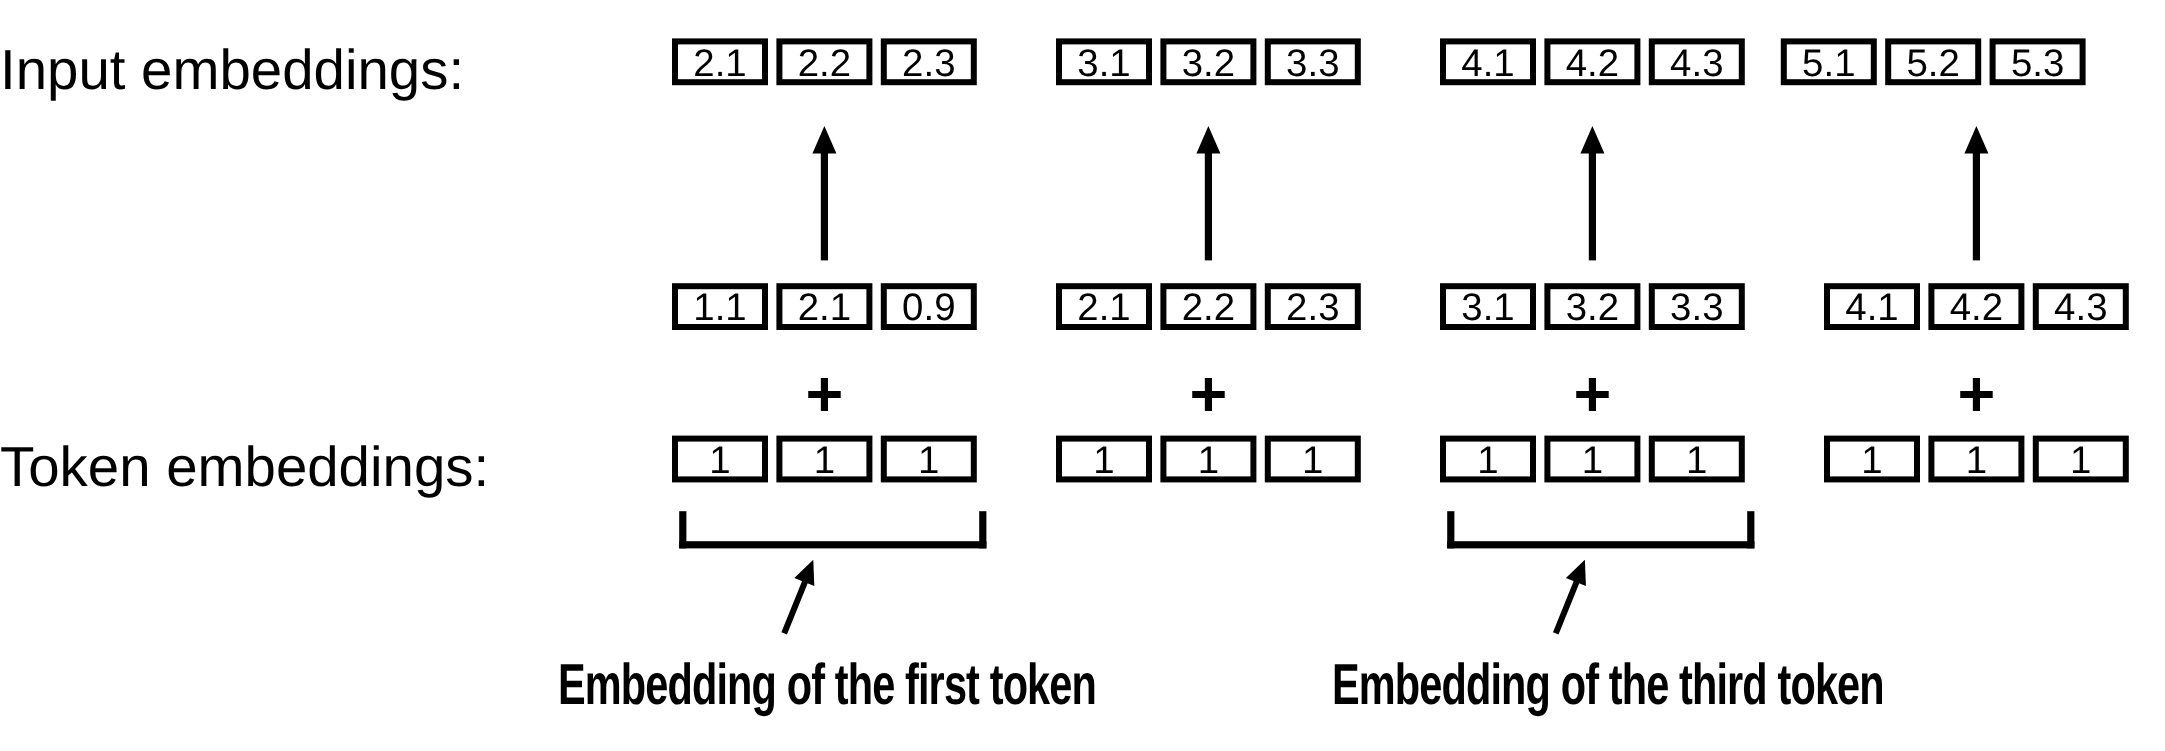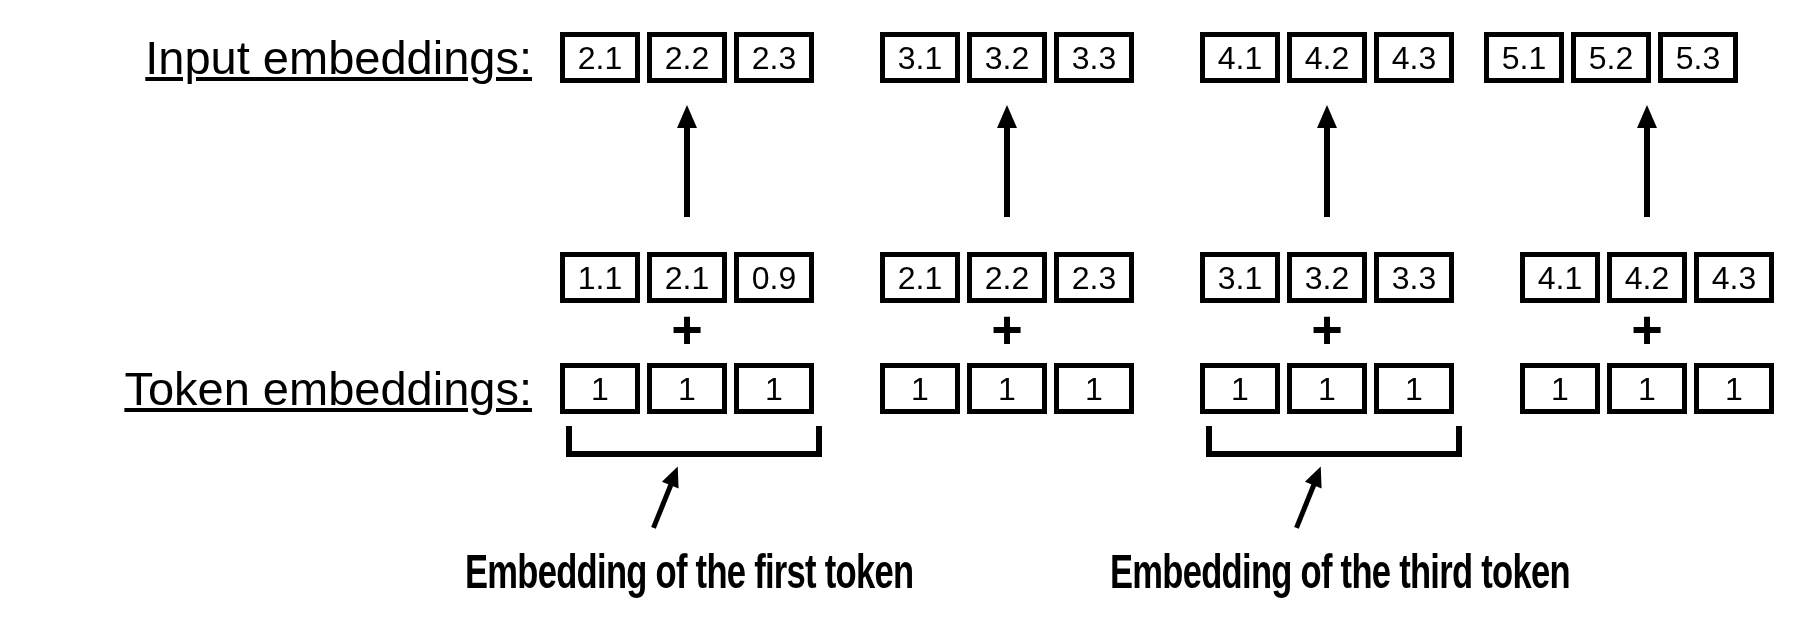--- a/index.html
+++ b/index.html
@@ -2,27 +2,27 @@
 <html style="--fg: #000000; --bg: #ffffff;"><head>
 <meta charset="utf-8">
 <style>
   :root { --fg:#000000; --bg:#ffffff; }
   html,body { margin:0; padding:0; background:var(--bg); }
   .canvas {
     position:relative; width:1804px; height:626px; background:var(--bg);
     font-family:"Liberation Sans", sans-serif; color:var(--fg); overflow:hidden;
   }
   .row-label {
-    position:absolute; left:12px; width:520px; text-align:right;
-    font-size:47px; line-height:51px; white-space:nowrap;text-decoration:underline;
+    position:absolute; left:0; width:520px; text-align:left;
+    font-size:47px; line-height:51px; white-space:nowrap;
   }
   .box-row { position:absolute; left:0; top:0; width:1804px; height:51px; }
   .group { position:absolute; top:0; display:flex; gap:7px; }
   .cell {
-    width:80px; height:51px; box-sizing:border-box; border:5px solid var(--fg);
+    width:80px; height:39px; box-sizing:border-box; border:5px solid var(--fg);
     background:var(--bg); display:flex; align-items:center; justify-content:center;
     font-size:32px; line-height:1;
   }
   .varrow { position:absolute; top:105px; width:20px; height:113px; }
   .varrow .head {
     width:0; height:0; margin:0 auto;
     border-left:10px solid transparent; border-right:10px solid transparent;
     border-bottom:23px solid var(--fg);
   }
   .varrow .shaft { width:6px; height:90px; background:var(--fg); margin:-1px auto 0 auto; }
@@ -71,21 +71,21 @@
         <div class="cell">4.1</div>
         <div class="cell">4.2</div>
         <div class="cell">4.3</div>
       </div>
       <div class="group" style="left: 1484px;">
         <div class="cell">5.1</div>
         <div class="cell">5.2</div>
         <div class="cell">5.3</div>
       </div>
     </div>
-  <div class="box-row" style="top:252px">
+  <div class="box-row" style="top:236px">
       <div class="group" style="left: 560px;">
         <div class="cell">1.1</div>
         <div class="cell">2.1</div>
         <div class="cell">0.9</div>
       </div>
       <div class="group" style="left: 880px;">
         <div class="cell">2.1</div>
         <div class="cell">2.2</div>
         <div class="cell">2.3</div>
       </div>

